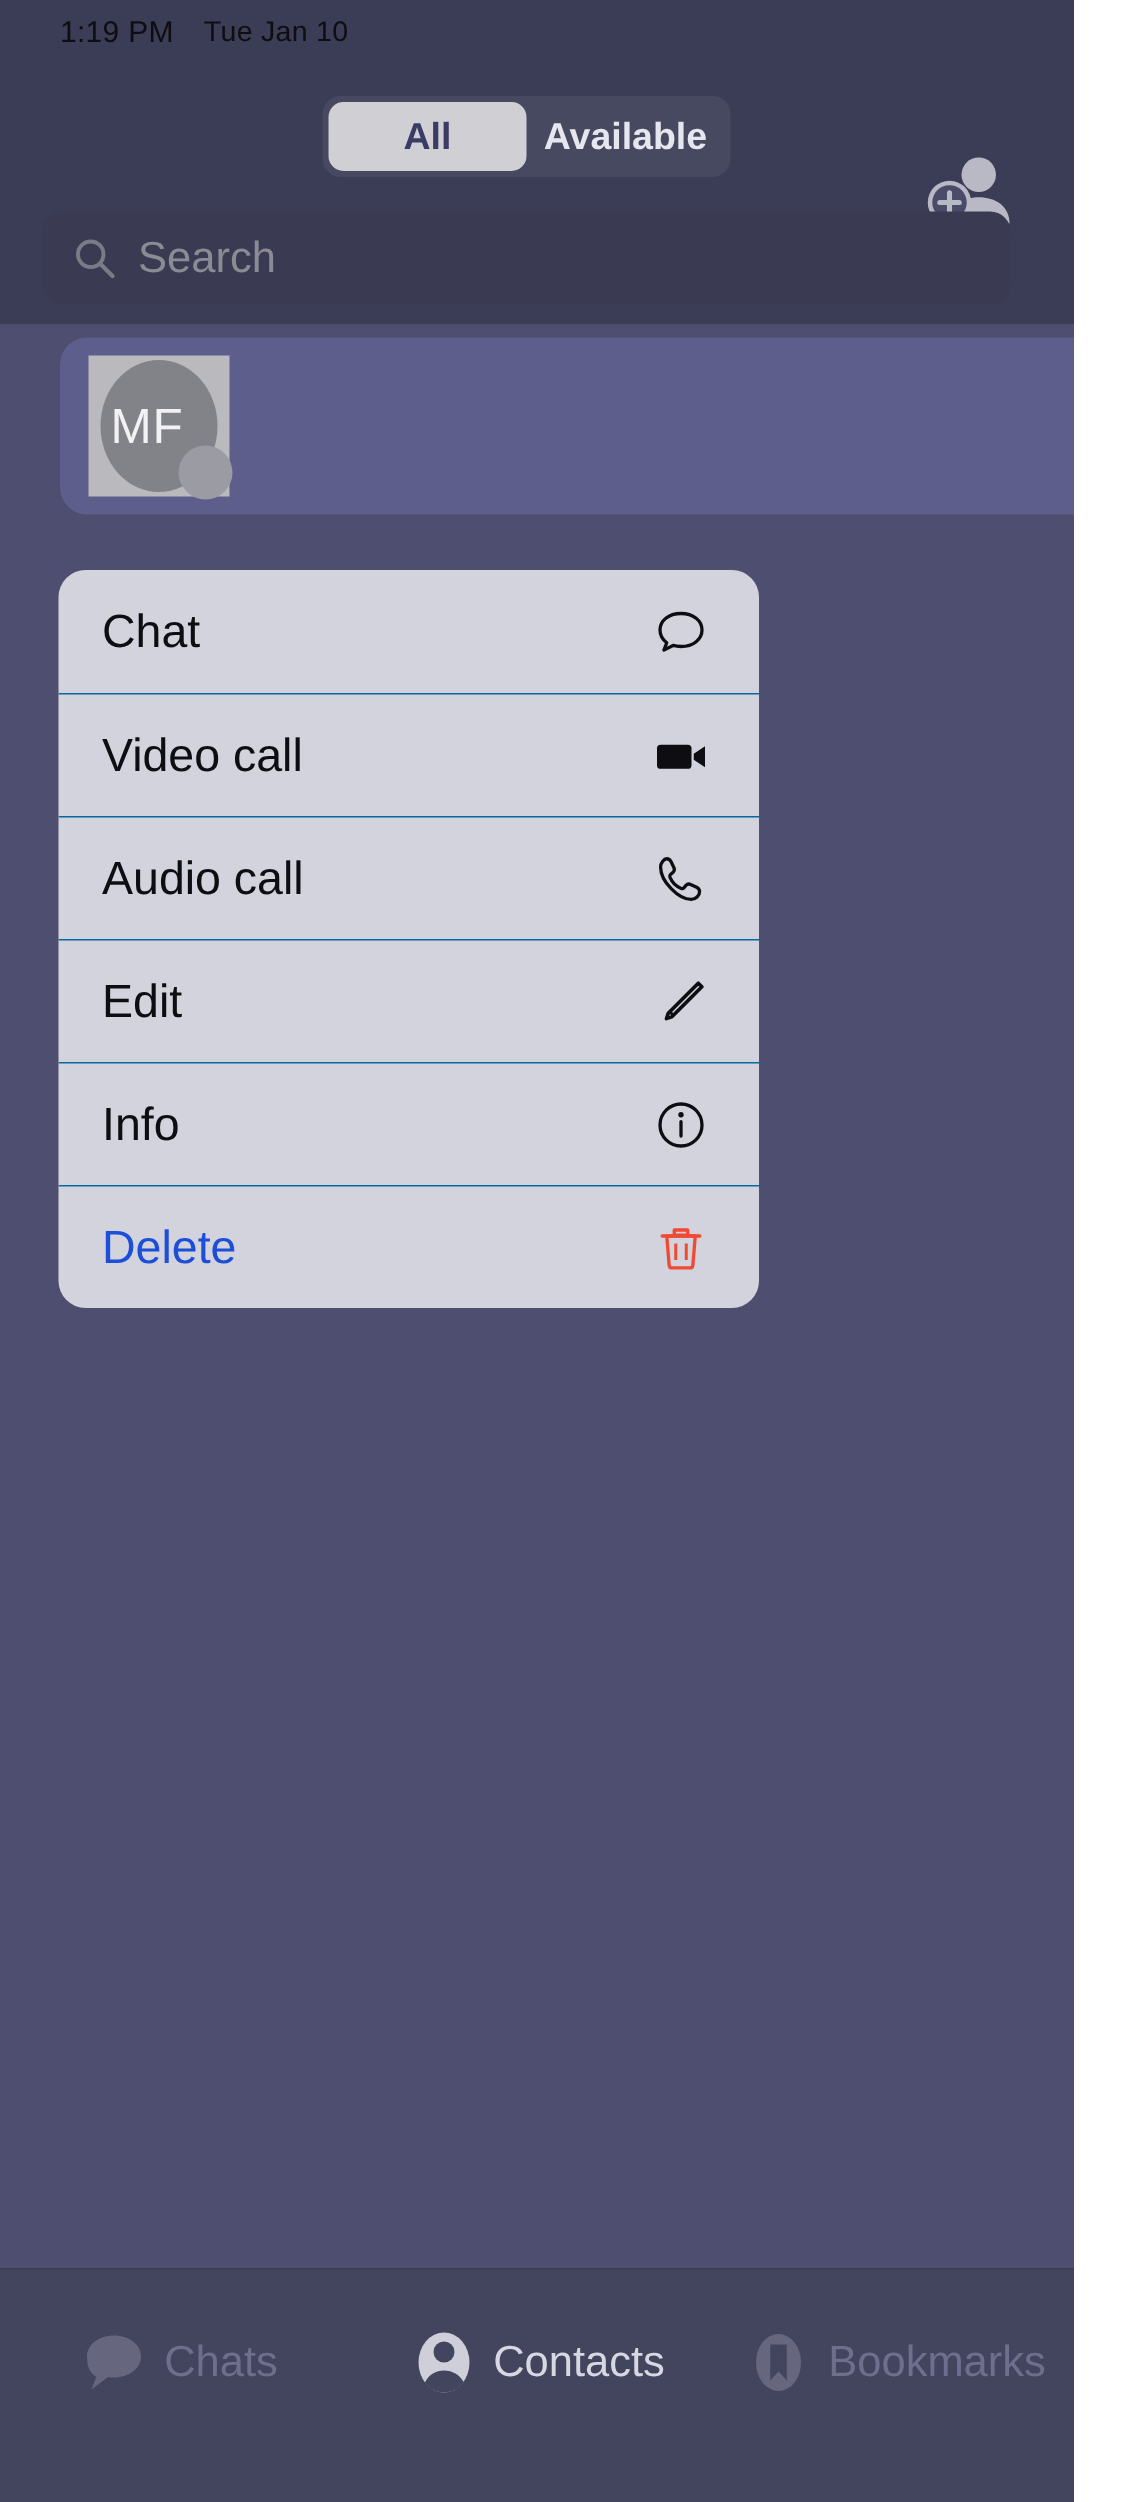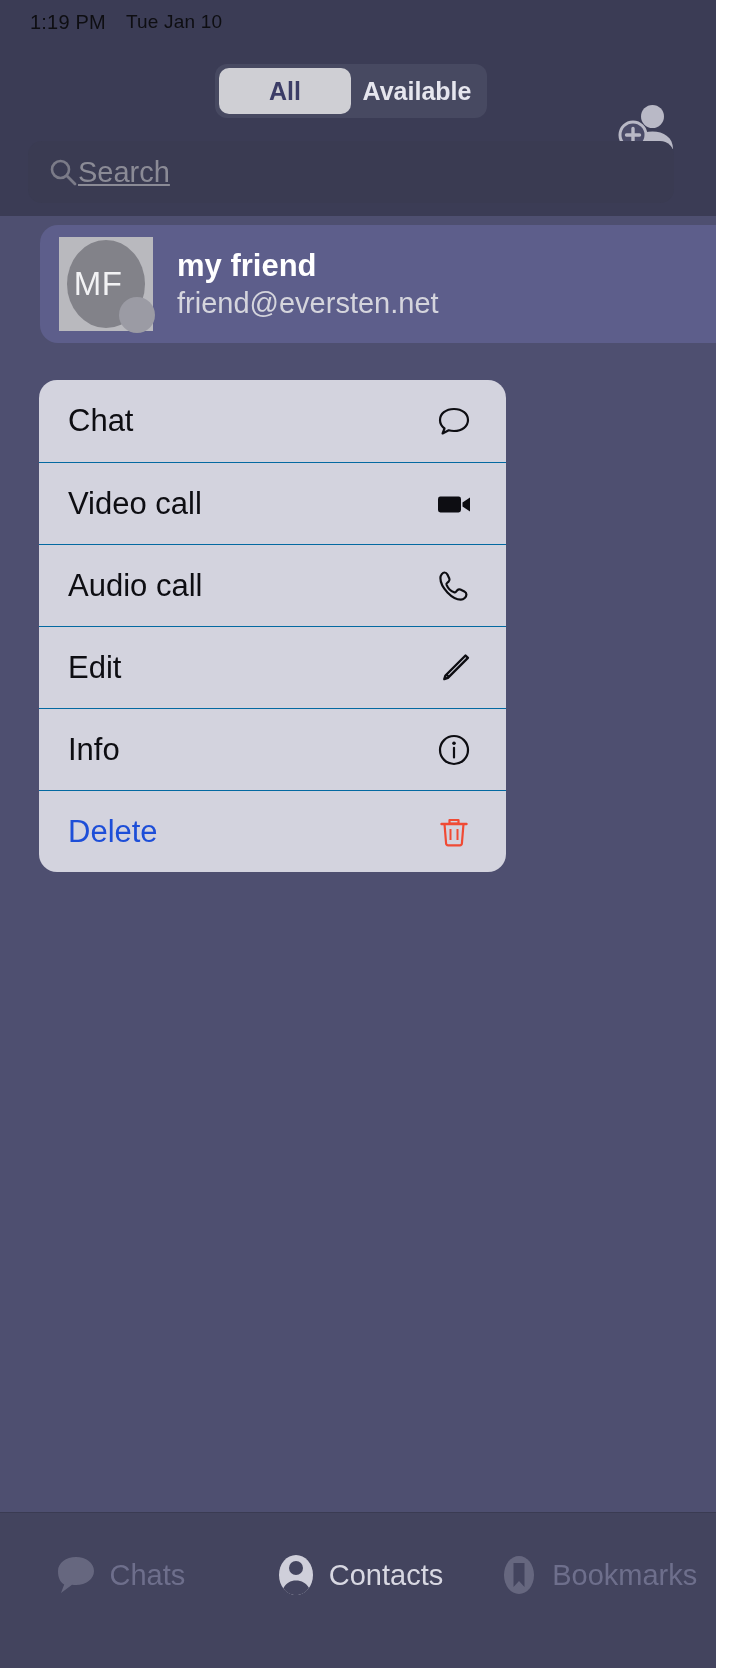--- a/index.html
+++ b/index.html
@@ -36,21 +36,21 @@
 
   
   #status-bar {
     position: absolute;
     left: 0; top: 0;
     width: 716px; height: 44px;
     background: #3b3c55;
     display: flex;
     align-items: center;
     gap: 20px;
-    padding-left: 30px;
+    padding-left: 40px;
     box-sizing: border-box;
     color: #0e0e12;
     font-size: 20px;
     z-index: 5;
   }
   #status-bar .sb-time { font-size: 20px; letter-spacing: .2px; }
   #status-bar .sb-date { font-size: 19px; letter-spacing: .2px; }
 
   
   #header {
@@ -106,23 +106,23 @@
     display: flex;
     align-items: center;
     box-sizing: border-box;
   }
   #search-bar .search-ico {
     margin-left: 20px;
     width: 30px; height: 30px;
     flex: none;
   }
   #search-bar .search-text {
+    margin-left: 14px;
     font-size: 29px;
     color: #8b8b96;
-    text-decoration: underline;
   }
 
   
   #contact-list {
     position: absolute;
     left: 0; top: 216px;
     width: 716px; bottom: 0;
   }
 
   
@@ -284,24 +284,20 @@
   </div>
 
   <div id="contact-list">
 
     <div id="contact-row">
       <div class="avatar">
         <div class="av-circle"></div>
         <div class="av-initials">MF</div>
         <div class="av-badge"></div>
       </div>
-      <div class="c-text">
-        <div class="c-name">my friend</div>
-        <div class="c-mail">friend@eversten.net</div>
-      </div>
     </div>
 
   </div>
 
   <div id="context-menu">
 
     <div class="menu-item">
       <span class="mi-label">Chat</span>
       <span class="mi-icon">
         <svg viewBox="0 0 40 40" width="40" height="40" aria-hidden="true">

